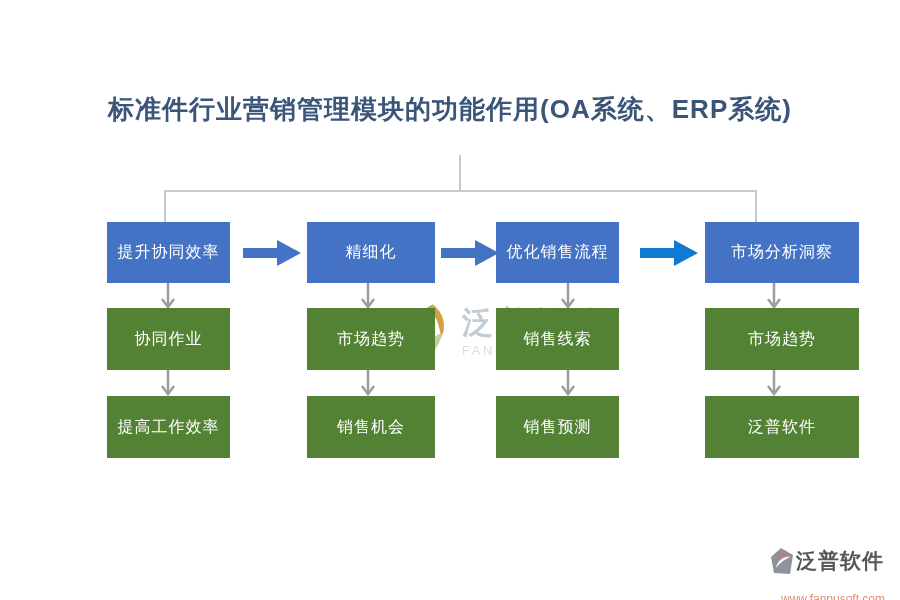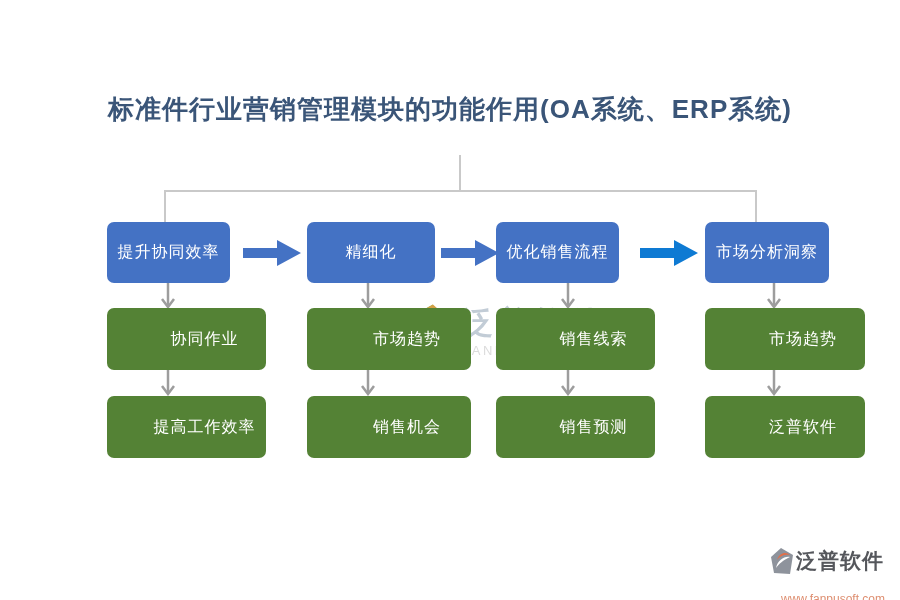--- a/index.html
+++ b/index.html
@@ -15,28 +15,28 @@
   }
   
   .conn{position:absolute;background:var(--connector_line,#C9C9C9);z-index:1;}
   .conn.stem{left:459px;top:155px;width:2px;height:37px;}
   .conn.hbar{left:164px;top:190px;width:593px;height:2px;}
   .conn.dropL{left:164px;top:190px;width:2px;height:33px;}
   .conn.dropR{left:755px;top:190px;width:2px;height:33px;}
   
   .box{
     position:absolute;display:flex;align-items:center;justify-content:center;
-    color:#fff;font-size:16px;letter-spacing:1px;z-index:2;text-align:center;border-radius:7px;
+    color:#fff;font-size:16px;letter-spacing:1px;z-index:2;text-align:center;
   }
   .blue{background:var(--box_blue,#4472C4);}
-  .green{background:var(--box_green,#548235);padding-left:36px;}
+  .green{background:var(--box_green,#548235);}
   .col1{left:107px;width:123px;}
   .col2{left:307px;width:128px;}
   .col3{left:496px;width:123px;}
-  .col4{left:705px;width:124px;}
+  .col4{left:705px;width:154px;}
   .row1{top:222px;height:61px;}
   .row2{top:308px;height:62px;}
   .row3{top:396px;height:62px;}
   
   .da{position:absolute;width:14px;height:27px;z-index:1;}
   .da svg{display:block;}
   .da line,.da path{stroke:var(--down_arrow,#9D9D9D);stroke-width:2.5;fill:none;}
   .dac1{left:161px;} .dac2{left:361px;} .dac3{left:561px;} .dac4{left:767px;}
   .dar1{top:282px;} .dar2{top:369px;}
   

